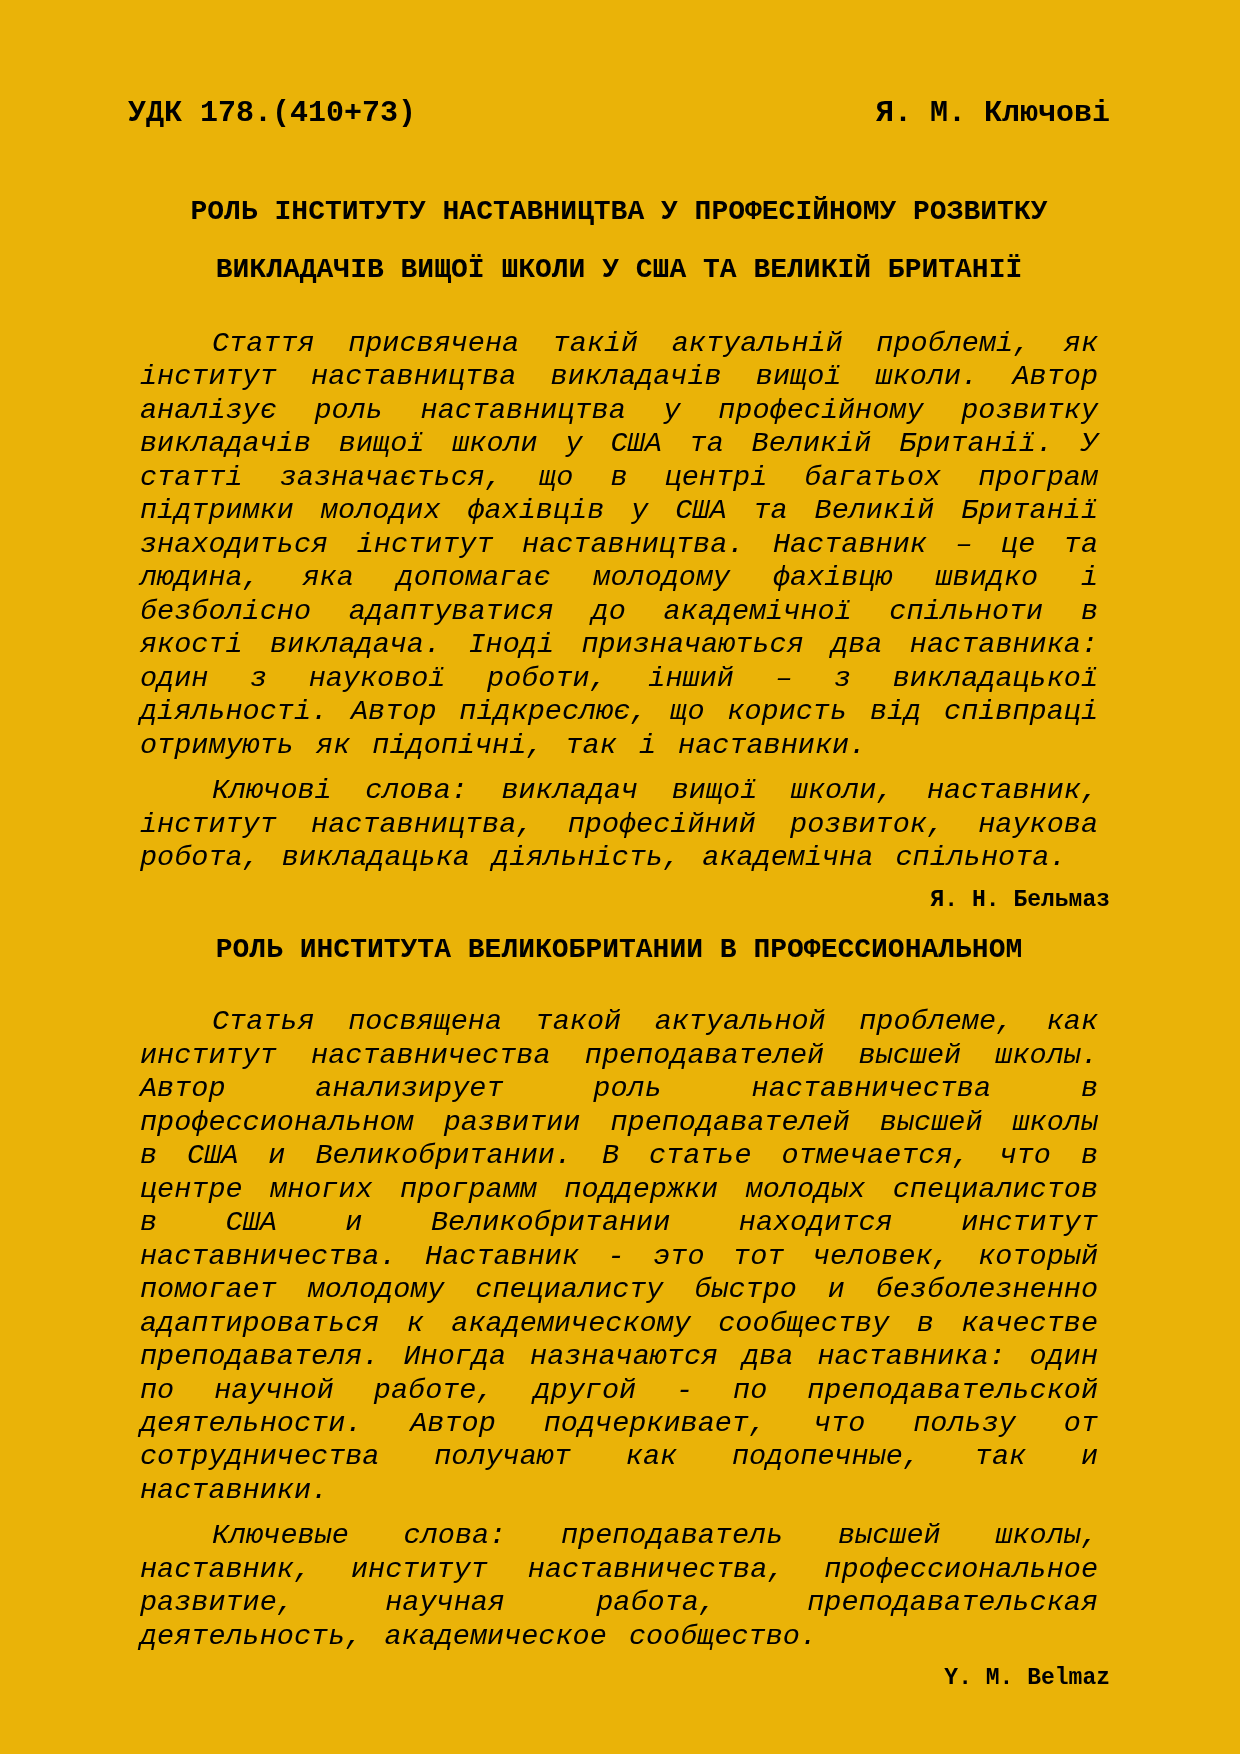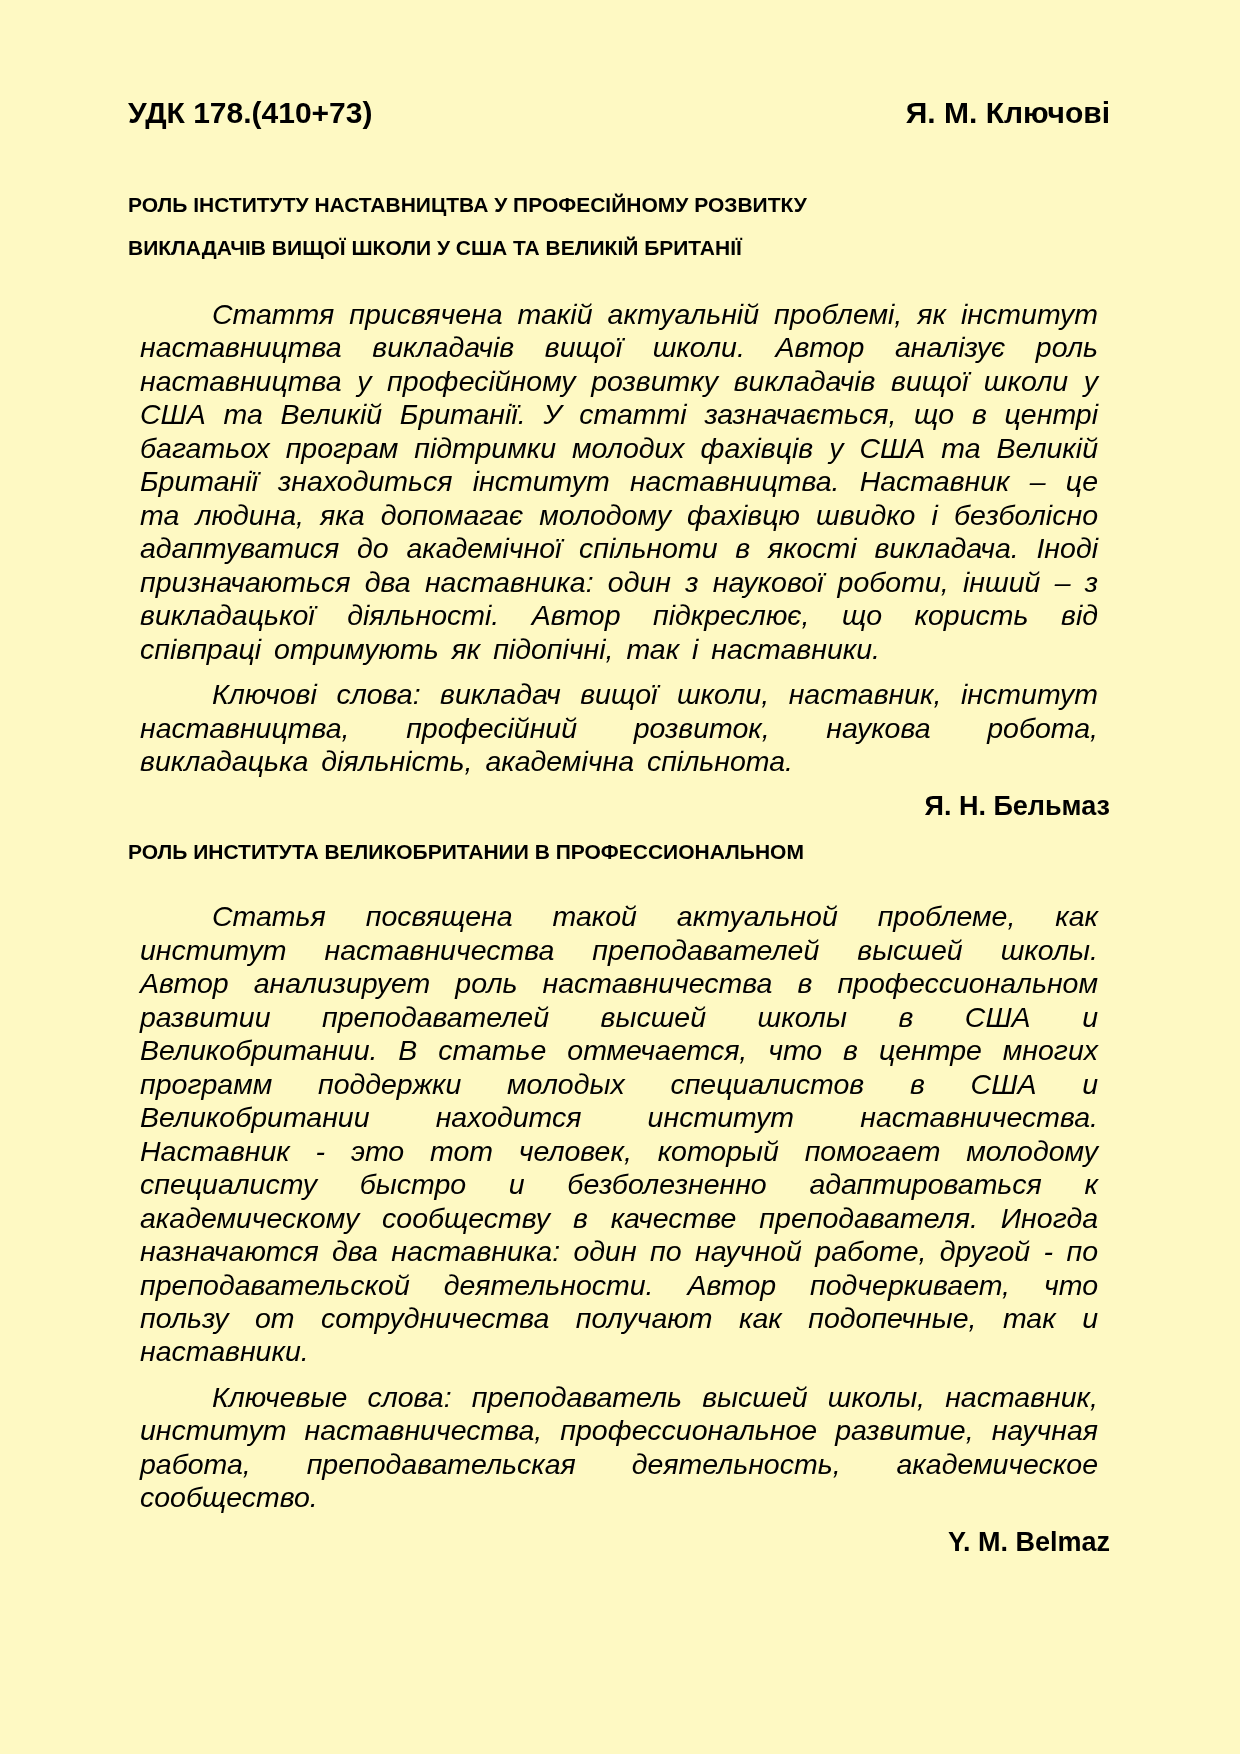--- a/index.html
+++ b/index.html
@@ -5,39 +5,40 @@
   html, body {
     margin: 0;
     padding: 0;
     background: #ffffff;
   }
   .page {
     position: relative;
     width: 1240px;
     height: 1754px;
     margin: 0 auto;
-    background: #fef9c3;
+    background: #eab308;
     color: #000000;
-    font-family: Liberation Sans, sans-serif;
+    font-family: Liberation Mono, monospace;
     box-sizing: border-box;
     padding: 96px 130px 0 128px;
     overflow: hidden;
   }
   .header-row {
     display: flex;
     justify-content: space-between;
     align-items: baseline;
     font-weight: bold;
     font-size: 30px;
     line-height: 1.15;
   }
   .title {
     margin: 0;
+    text-align: center;
     font-weight: bold;
-    font-size: 21px;
+    font-size: 28px;
   }
   .title-ua {
     margin-top: 52px;
     line-height: 2.08;
   }
   .title-ru {
     margin-top: 10px;
     line-height: 1.93;
   }
   .title-line {
@@ -51,21 +52,21 @@
     line-height: 1.175;
     text-align: justify;
     text-indent: 72px;
     word-spacing: 5px;
   }
   .abstract-first {
     margin-top: 28px;
   }
   .author-line {
     font-weight: bold;
-    font-size: 27px;
+    font-size: 23px;
     line-height: 1.15;
     text-align: right;
     margin: 0;
   }
   .author-ru {
     margin-top: 8px;
   }
   .author-en {
     margin-top: 10px;
   }

